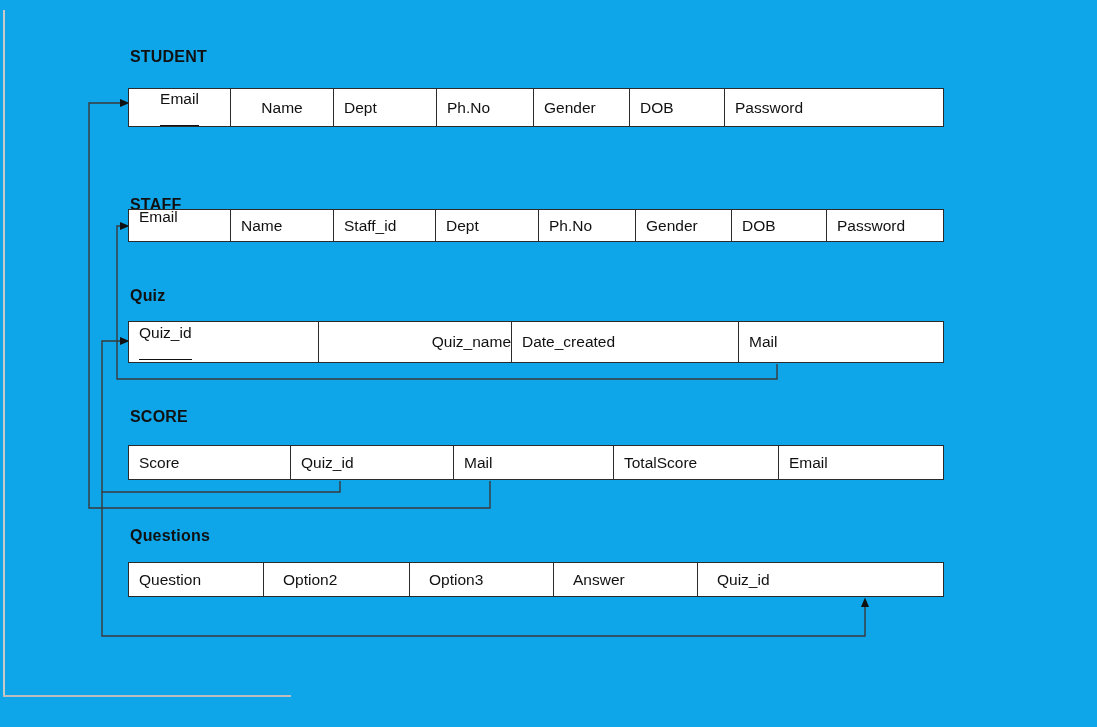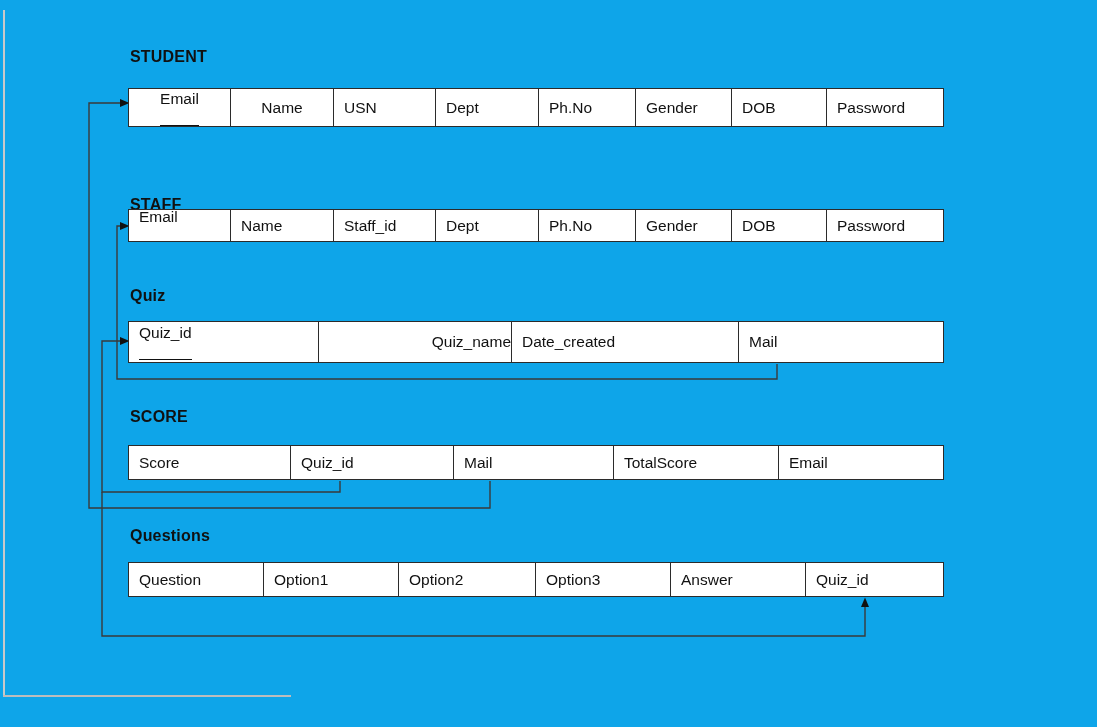--- a/index.html
+++ b/index.html
@@ -47,21 +47,21 @@
   
   .label-student  {left:130px;top:48px;}
   .label-staff    {left:130px;top:168px;margin-top:28px;}
   .label-quiz     {left:130px;top:287px;}
   .label-score    {left:130px;top:408px;}
   .label-questions{left:130px;top:527px;text-align:center;}
   .row-student  {left:128px;top:88px; width:816px;height:39px;}
   .row-staff    {left:128px;top:209px;width:816px;height:33px;}
   .row-quiz     {left:128px;top:321px;width:816px;height:42px;}
   .row-score    {left:128px;top:445px;width:816px;height:35px;}
-  .row-questions{left:128px;top:562px;width:816px;height:35px;}
+  .row-questions{left:128px;top:562px;width:816px;height:35px;gap:9px;}
 
   #connector-layer{position:absolute;left:0;top:0;z-index:1;}
   #connector-layer polyline{fill:none;stroke:#3a3a3a;stroke-width:1.4;}
 </style>
 </head>
 <body>
 
 <div id="canvas">
 
   <div id="edge-left" class="page-edge"></div>
@@ -79,23 +79,20 @@
     <polyline points="102,492 102,636 865,636 865,607" marker-end="url(#arrowHead)"></polyline>
   </svg>
 
   <div class="tbl-label label-student">STUDENT</div>
   <div class="tbl-row row-student">
       <div class="cell center" style="width: 102px;">
         <span class="pk">Email</span>
       </div>
       <div class="cell center" style="width: 103px;">
         <span>Name</span>
-      </div>
-      <div class="cell" style="width: 102px;">
-        <span>USN</span>
       </div>
       <div class="cell" style="width: 103px;">
         <span>Dept</span>
       </div>
       <div class="cell" style="width: 97px;">
         <span>Ph.No</span>
       </div>
       <div class="cell" style="width: 96px;">
         <span>Gender</span>
       </div>
@@ -168,23 +165,20 @@
       <div class="cell" style="width: 163px;">
         <span>Email</span>
       </div>
     </div>
 
   <div class="tbl-label label-questions">Questions</div>
   <div class="tbl-row row-questions">
       <div class="cell" style="width: 135px;">
         <span>Question</span>
       </div>
-      <div class="cell" style="width: 135px;">
-        <span>Option1</span>
-      </div>
       <div class="cell" style="width: 137px;">
         <span>Option2</span>
       </div>
       <div class="cell" style="width: 135px;">
         <span>Option3</span>
       </div>
       <div class="cell" style="width: 135px;">
         <span>Answer</span>
       </div>
       <div class="cell" style="width: 136px;">

